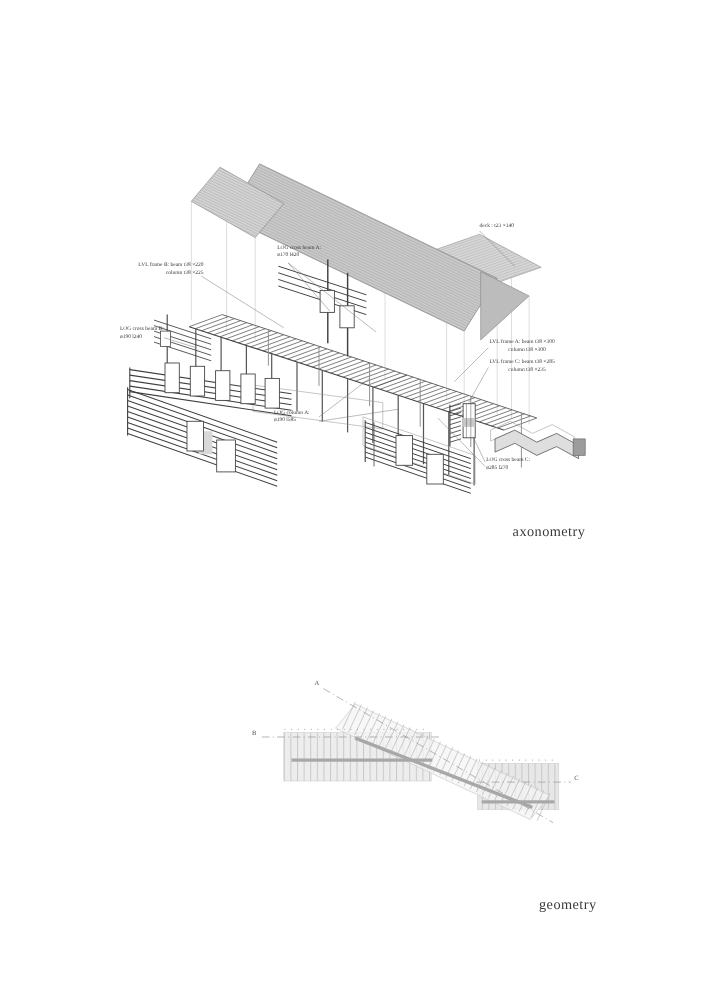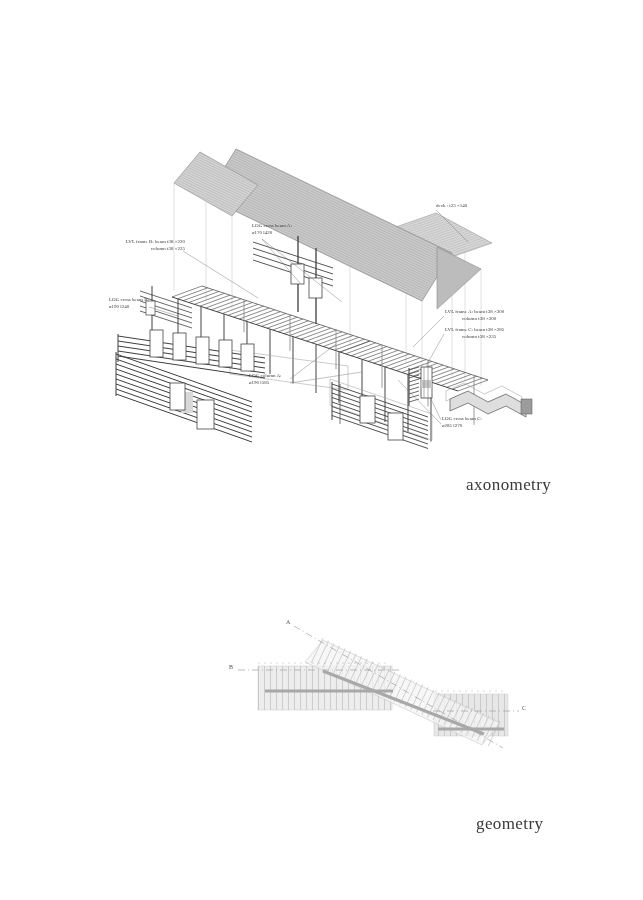--- a/index.html
+++ b/index.html
@@ -2,21 +2,21 @@
 <html><head>
 <meta charset="utf-8">
 <style>
   html,body{margin:0;padding:0;background:#fff;}
   #page{position:relative;width:643px;height:900px;background:#ffffff;overflow:hidden;
         font-family:"Liberation Serif","DejaVu Serif",serif;color:#3a3a3a;}
   #drawing{position:absolute;left:0;top:0;width:643px;height:900px;}
   .anno{position:absolute;font-size:5px;line-height:1.35;color:#3a3a3a;white-space:nowrap;}
   .anno .l2-indent{padding-left:17px;}
   .anno.right{text-align:right;}
-  .caption{position:absolute;font-size:17px;letter-spacing:.4px;color:#3a3a3a;}
+  .caption{position:absolute;font-size:13px;letter-spacing:.4px;color:#3a3a3a;}
   .axis-label{position:absolute;font-size:6px;color:#555;}
 </style>
 </head>
 <body>
 
 <div id="page">
 
   <svg id="drawing" viewBox="0 0 643 900" xmlns="http://www.w3.org/2000/svg">
     <defs>
       <pattern id="hatch26" width="4" height="2.3" patternUnits="userSpaceOnUse" patternTransform="rotate(25.7)">
@@ -328,18 +328,18 @@
     <div>LVL frame C: beam t38 ×285</div>
     <div class="l2-indent">column t38 ×235</div>
   </div>
 
   <div class="anno" style="left:442px;top:416px;">
     <div>LOG cross beam C:</div>
     <div>ø285 l270</div>
   </div>
 
   <div class="caption" style="left:466px;top:475px;">axonometry</div>
-  <div class="caption" style="left:476px;top:814px;">geometry</div>
+  <div class="caption" style="left:490px;top:814px;">geometry</div>
 
   <div class="axis-label" style="left:286px;top:619px;">A</div>
   <div class="axis-label" style="left:229px;top:664px;">B</div>
   <div class="axis-label" style="left:522px;top:705px;">C</div>
 </div>
 
 </body></html>

